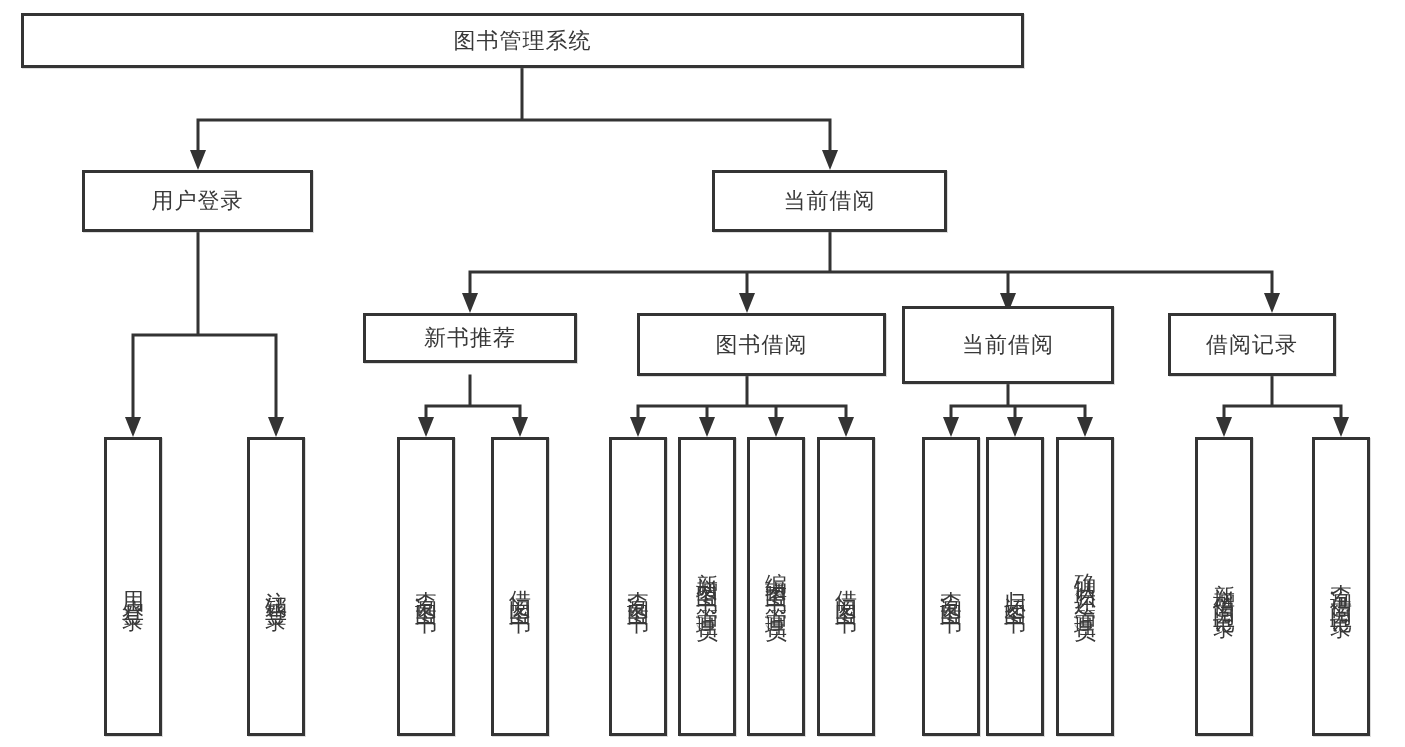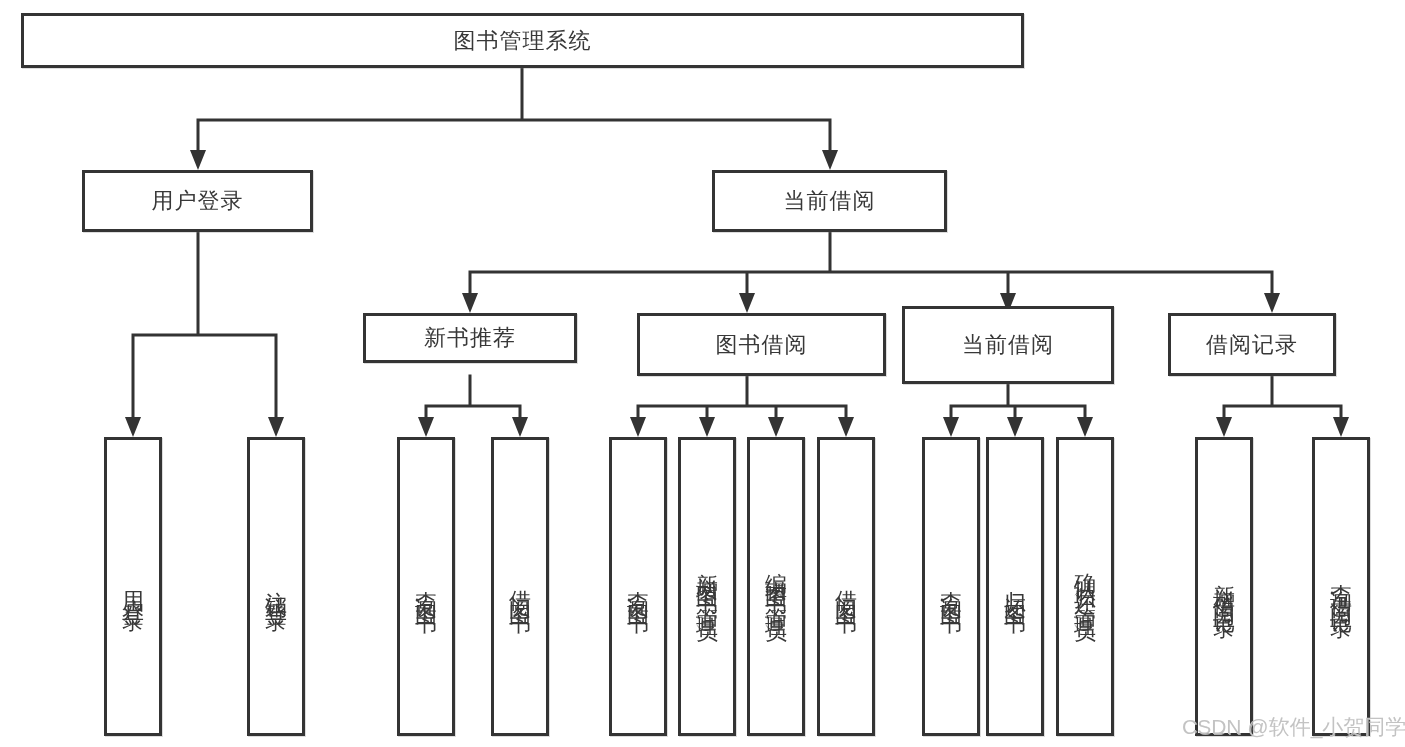--- a/index.html
+++ b/index.html
@@ -184,15 +184,14 @@
     <span class="vlabel">确认归还（管理员）</span>
   </div>
 
   <div class="node" style="left:1195px; top:437px; width:58px; height:299px">
     <span class="vlabel">新增借阅记录</span>
   </div>
   <div class="node" style="left:1312px; top:437px; width:58px; height:299px">
     <span class="vlabel">查询借阅记录</span>
   </div>
 
-  <div class="watermark">CSDN @软件_小贺同学</div>
 
 </div>
 
 </body></html>

